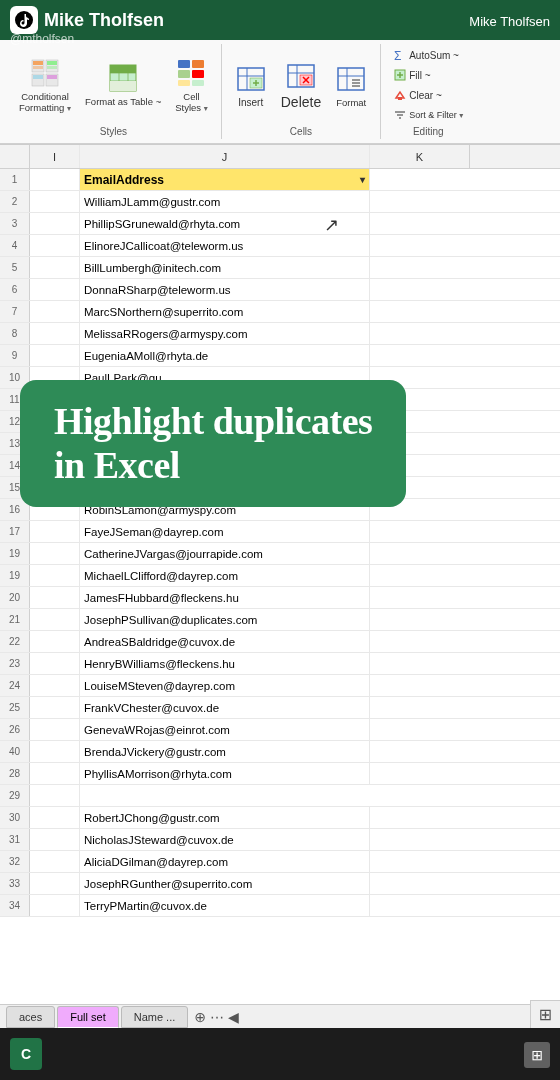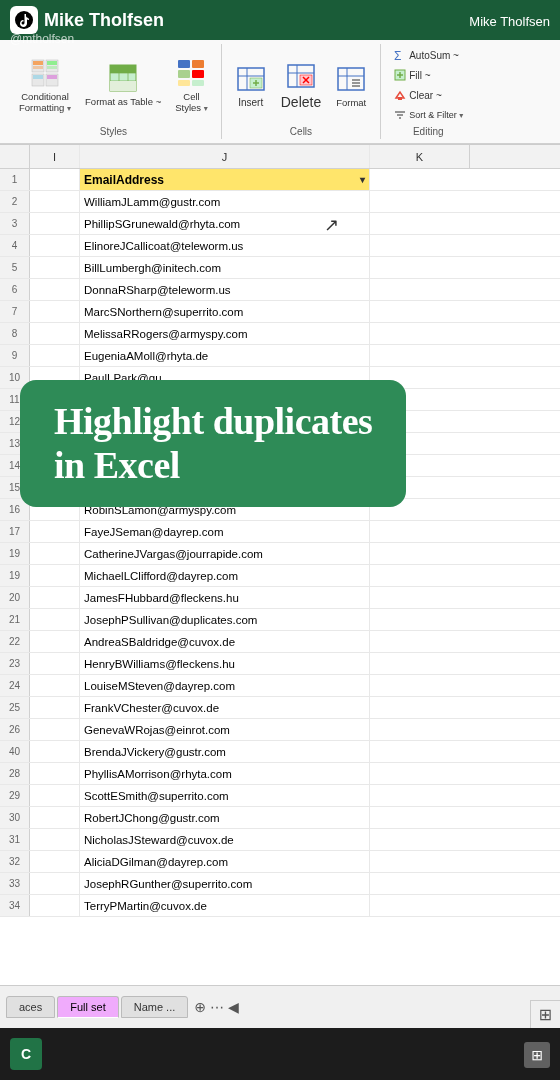--- a/index.html
+++ b/index.html
@@ -232,21 +232,21 @@
     }
 
     
     .sheet-tabs {
       position: absolute;
       bottom: 52px;
       left: 0;
       right: 0;
       background: #f0f0f0;
       border-top: 1px solid #ccc;
-      height: 43px;
+      height: 24px;
       display: flex;
       align-items: center;
       padding: 0 6px;
       gap: 2px;
     }
 
     .sheet-tab {
       padding: 4px 12px;
       font-size: 11px;
       border: 1px solid #bbb;
@@ -694,21 +694,20 @@
       </div>
       <div class="sheet-row">
         <div class="row-num">28</div>
         <div class="cell cell-i"></div>
         <div class="cell cell-j">PhyllisAMorrison@rhyta.com</div>
         <div class="cell cell-k"></div>
       </div>
       <div class="sheet-row">
         <div class="row-num">29</div>
         <div class="cell cell-i"></div>
-        <div class="cell cell-j">ScottESmith@superrito.com</div>
         <div class="cell cell-k"></div>
       </div>
       <div class="sheet-row">
         <div class="row-num">30</div>
         <div class="cell cell-i"></div>
         <div class="cell cell-j">RobertJChong@gustr.com</div>
         <div class="cell cell-k"></div>
       </div>
       <div class="sheet-row">
         <div class="row-num">31</div>

